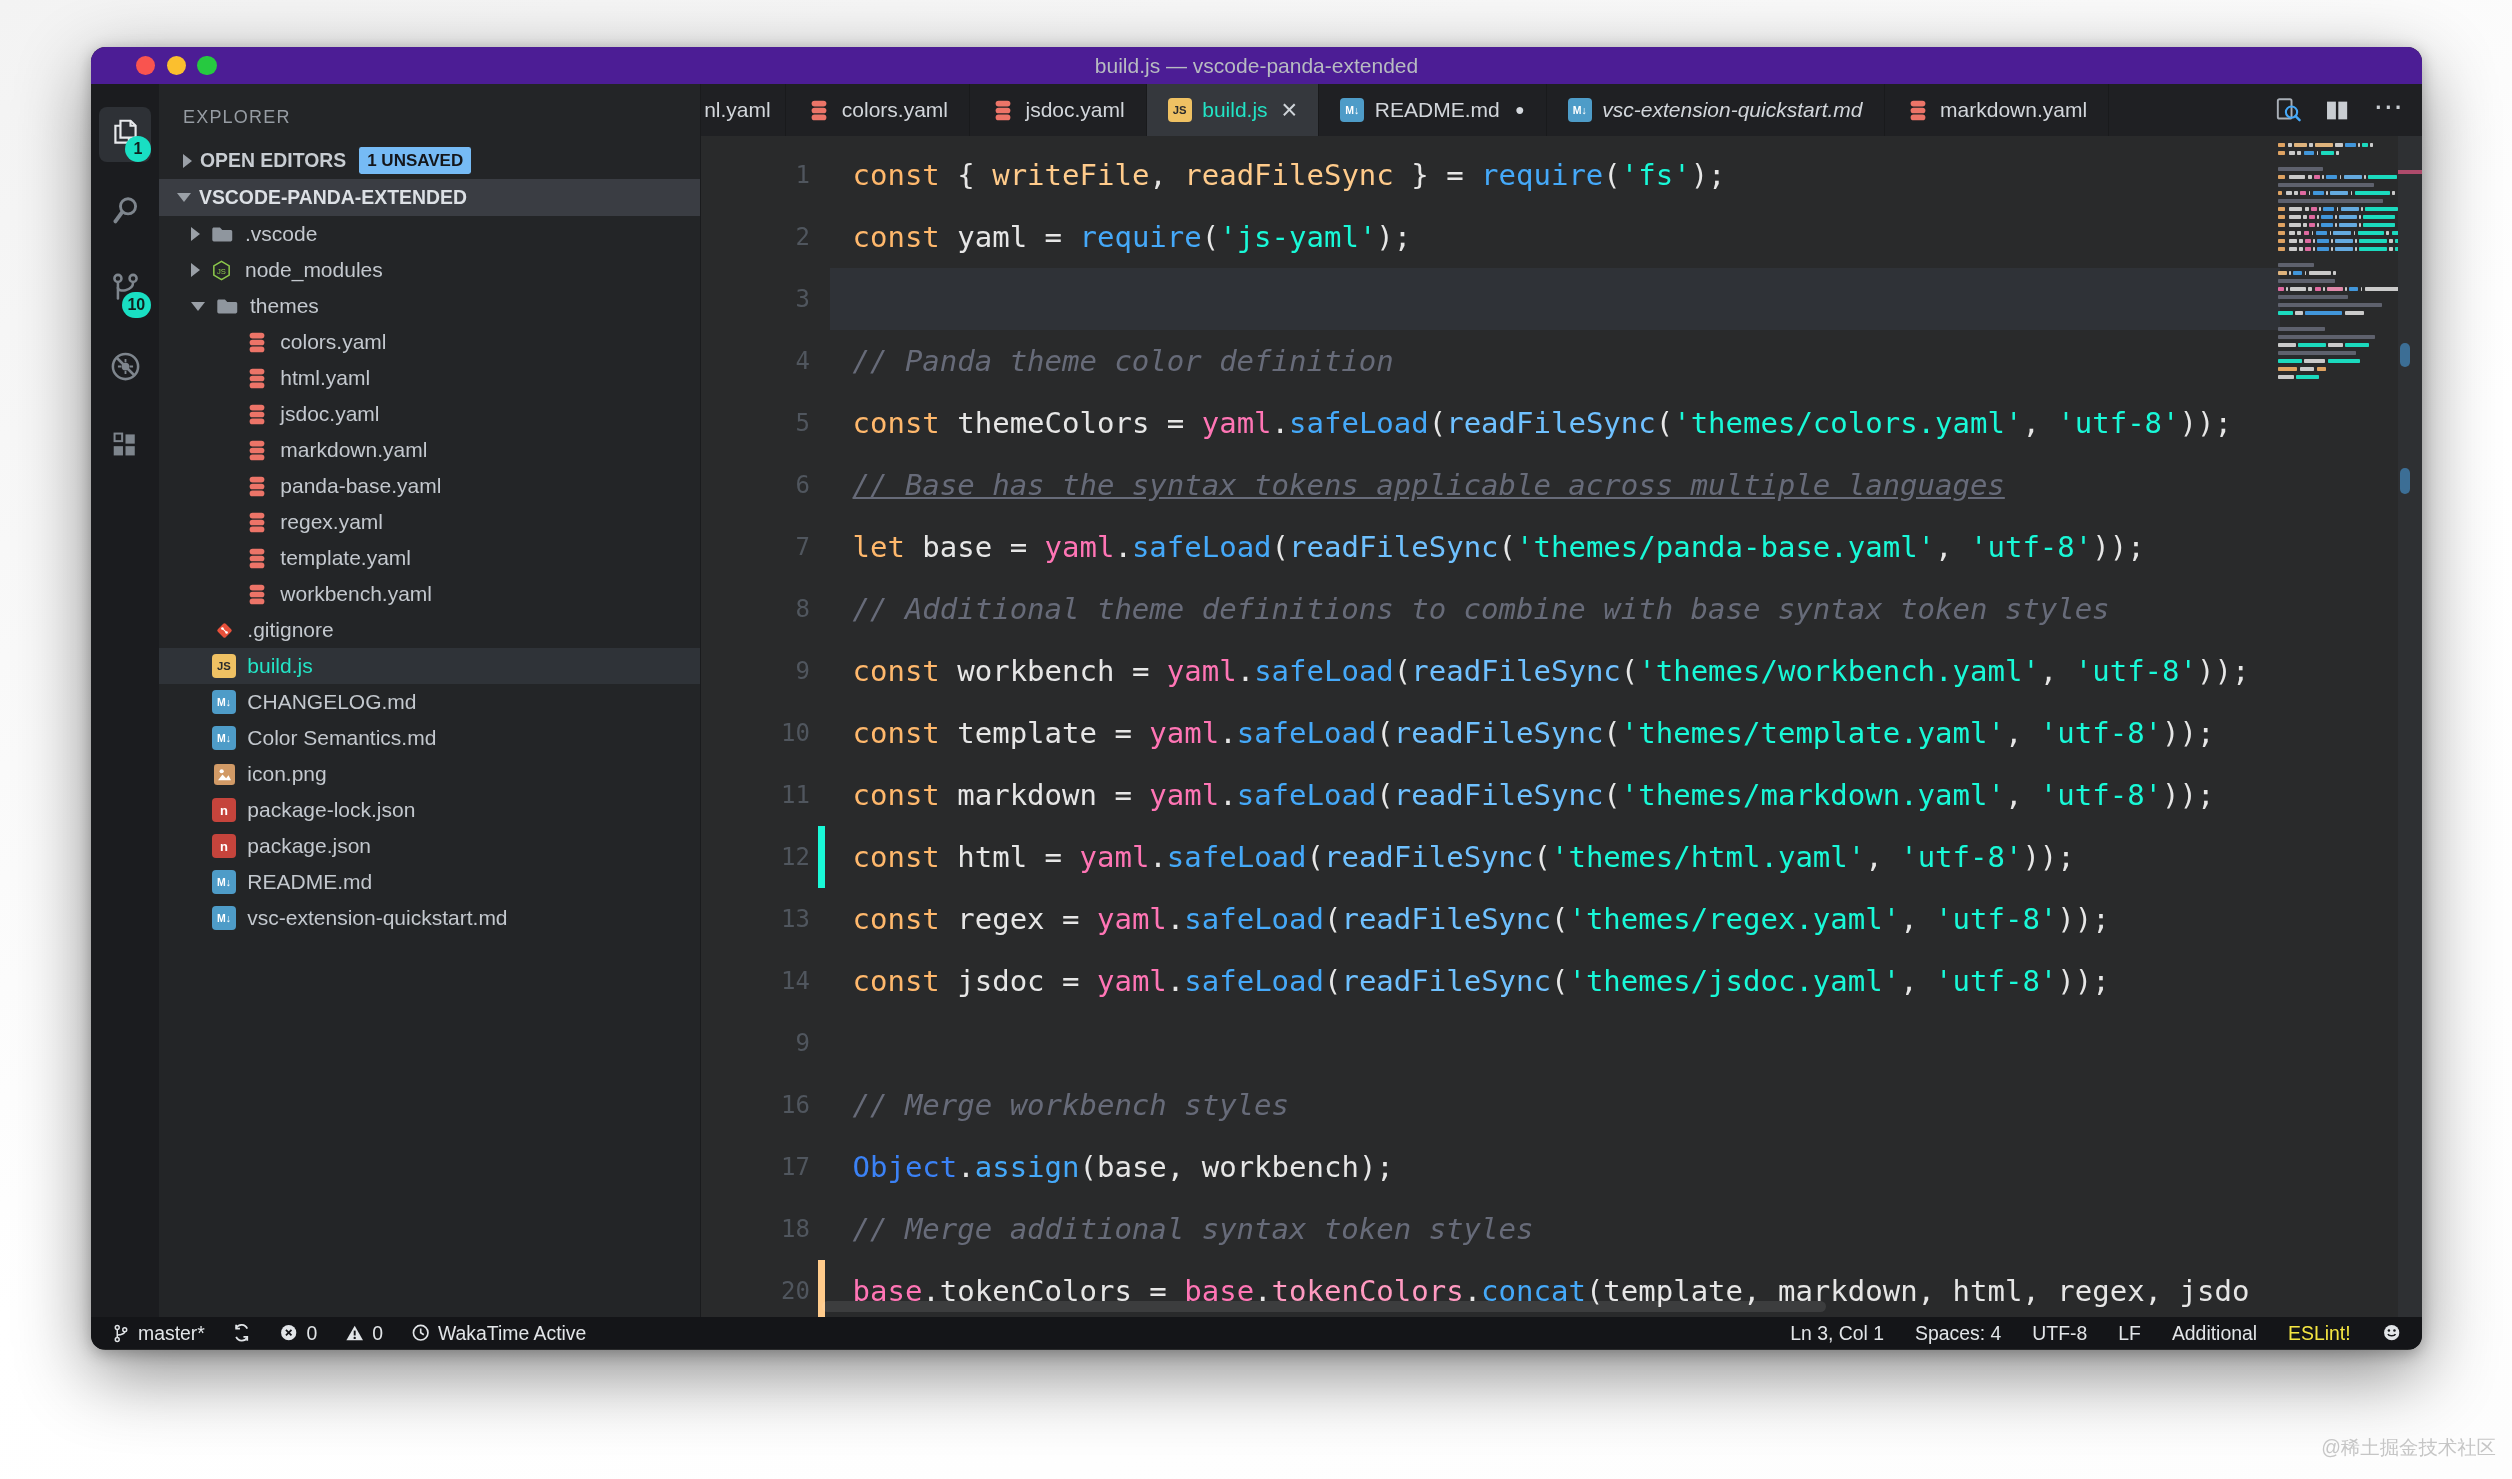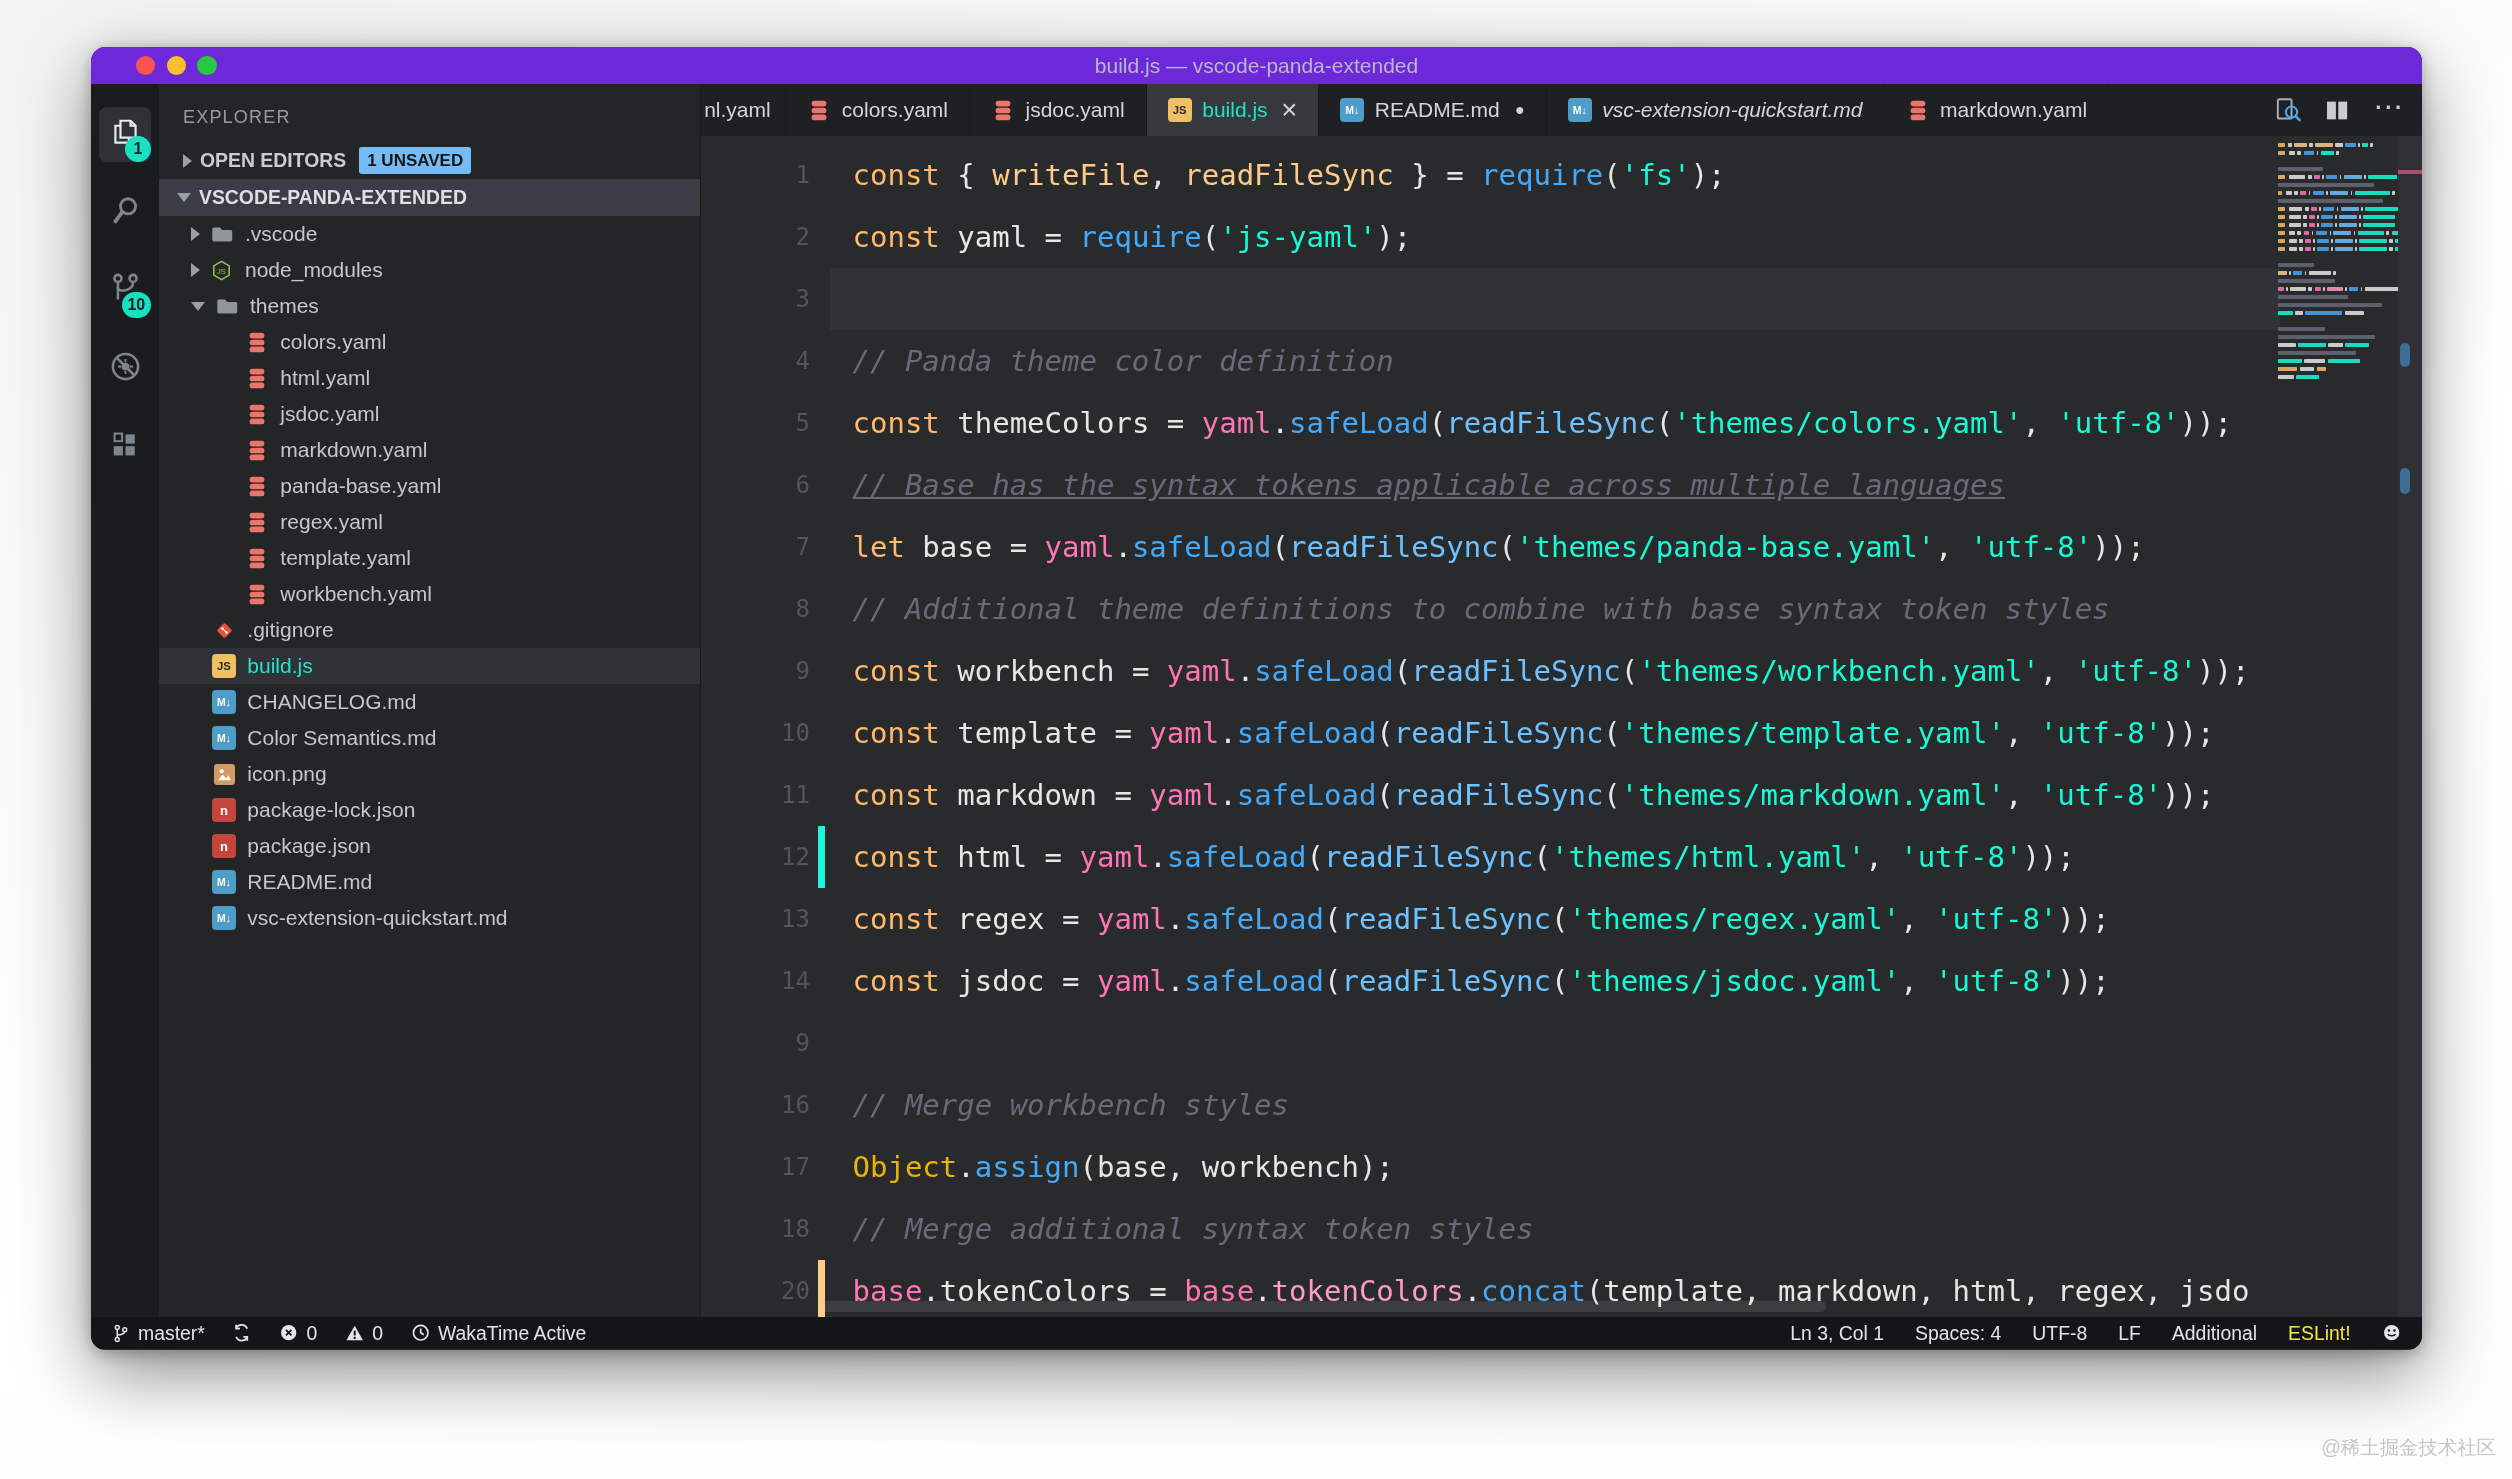--- a/index.html
+++ b/index.html
@@ -7,21 +7,21 @@
   .page { position:relative; width:2512px; height:1480px; overflow:hidden;
           background:linear-gradient(160deg,#f3f3f3 0%,#ffffff 55%,#fdfdfd 100%);
           font-family:"Liberation Sans", sans-serif; }
   .watermark { position:absolute; right:16px; bottom:19.4px; font-size:19.4px; color:#c6c6c6; }
 
   
   .window { position:absolute; left:91px; top:47px; width:2331px; height:1303px;
             background:#292A2B; border-radius:14.6px; overflow:hidden;
             box-shadow:0 24px 73px rgba(0,0,0,.45), 0 3.2px 14.6px rgba(0,0,0,.25); }
 
-  .titlebar { position:relative; height:37px; background:#6d28d9;padding-left:41px; }
+  .titlebar { position:relative; height:37px; background:#4c1d95;padding-left:41px; }
   .lights { position:absolute; left:45px; top:9px; display:flex; gap:11.3px; }
   .light { width:19.4px; height:19.4px; border-radius:50%; }
   .light.red{background:#f9544f;} .light.yellow{background:#fbbf2e;} .light.green{background:#26c940;}
   .wtitle { position:absolute; left:0; right:0; top:0; height:37px; line-height:37px;
             text-align:center; color:#b7bbc1; font-size:21px; }
 
   .main { display:flex; height:1233px; }
 
   
   .activitybar { width:68px; background:#1b1c1f; display:flex; flex-direction:column; align-items:center; padding-top:11.3px; flex:none; }
@@ -493,21 +493,21 @@
                 <div class="ct"></div>
               </div>
               <div class="cline">
                 <div class="gut">16</div>
                 <div class="gmark"></div>
                 <div class="ct"><span class="it" style="color: rgb(103, 107, 121);">// Merge workbench styles</span></div>
               </div>
               <div class="cline">
                 <div class="gut">17</div>
                 <div class="gmark"></div>
-                <div class="ct"><span style="color: #eab308;">Object</span><span style="color: rgb(230, 230, 230);">.</span><span style="color: rgb(69, 169, 249);">assign</span><span style="color: rgb(230, 230, 230);">(</span><span style="color: rgb(230, 230, 230);">base, workbench</span><span style="color: rgb(230, 230, 230);">);</span></div>
+                <div class="ct"><span style="color: #3b82f6;">Object</span><span style="color: rgb(230, 230, 230);">.</span><span style="color: rgb(69, 169, 249);">assign</span><span style="color: rgb(230, 230, 230);">(</span><span style="color: rgb(230, 230, 230);">base, workbench</span><span style="color: rgb(230, 230, 230);">);</span></div>
               </div>
               <div class="cline">
                 <div class="gut">18</div>
                 <div class="gmark"></div>
                 <div class="ct"><span class="it" style="color: rgb(103, 107, 121);">// Merge additional syntax token styles</span></div>
               </div>
               <div class="cline">
                 <div class="gut">20</div>
                 <div class="gmark" style="background: rgb(255, 203, 139);"></div>
                 <div class="ct"><span style="color: rgb(255, 117, 181);">base</span><span style="color: rgb(230, 230, 230);">.</span><span style="color: rgb(230, 230, 230);">tokenColors</span><span style="color: rgb(230, 230, 230);"> = </span><span style="color: rgb(255, 117, 181);">base</span><span style="color: rgb(230, 230, 230);">.</span><span style="color: rgb(255, 154, 193);">tokenColors</span><span style="color: rgb(230, 230, 230);">.</span><span style="color: rgb(69, 169, 249);">concat</span><span style="color: rgb(230, 230, 230);">(</span><span style="color: rgb(230, 230, 230);">template, markdown, html, regex, jsdo</span></div>

